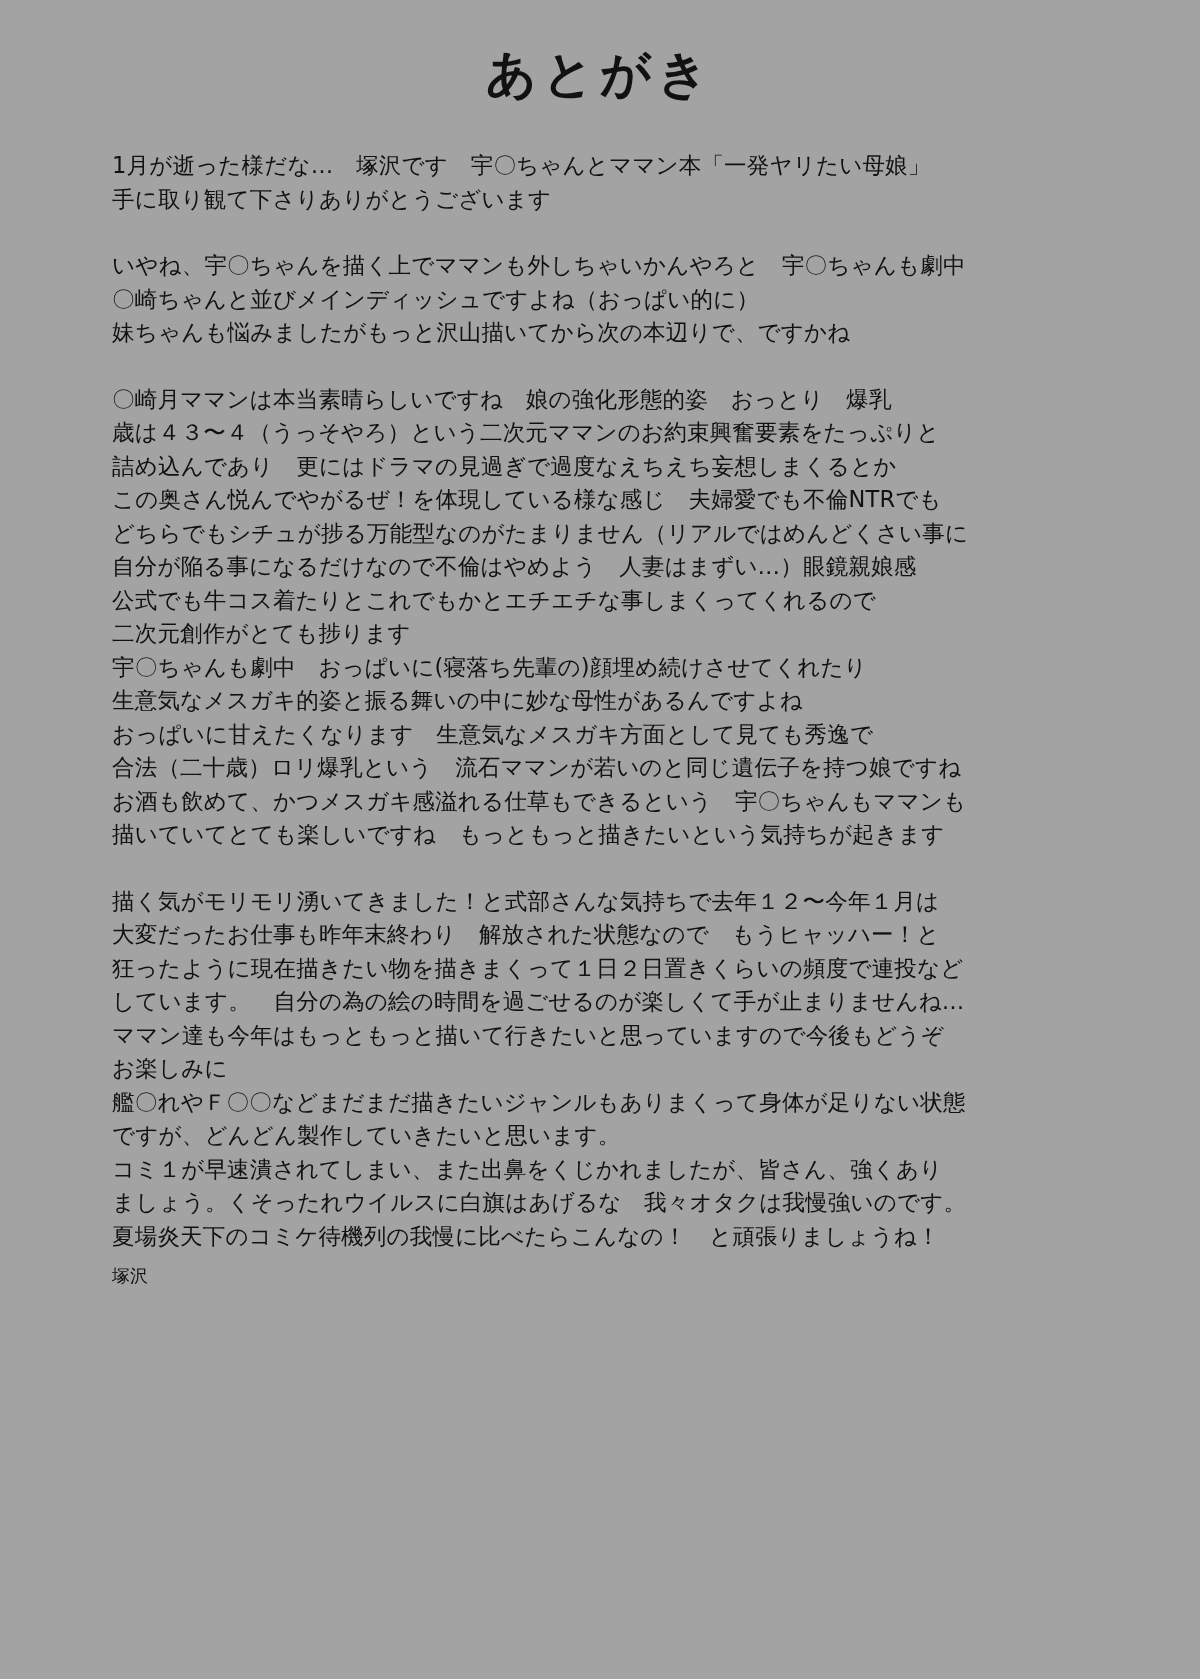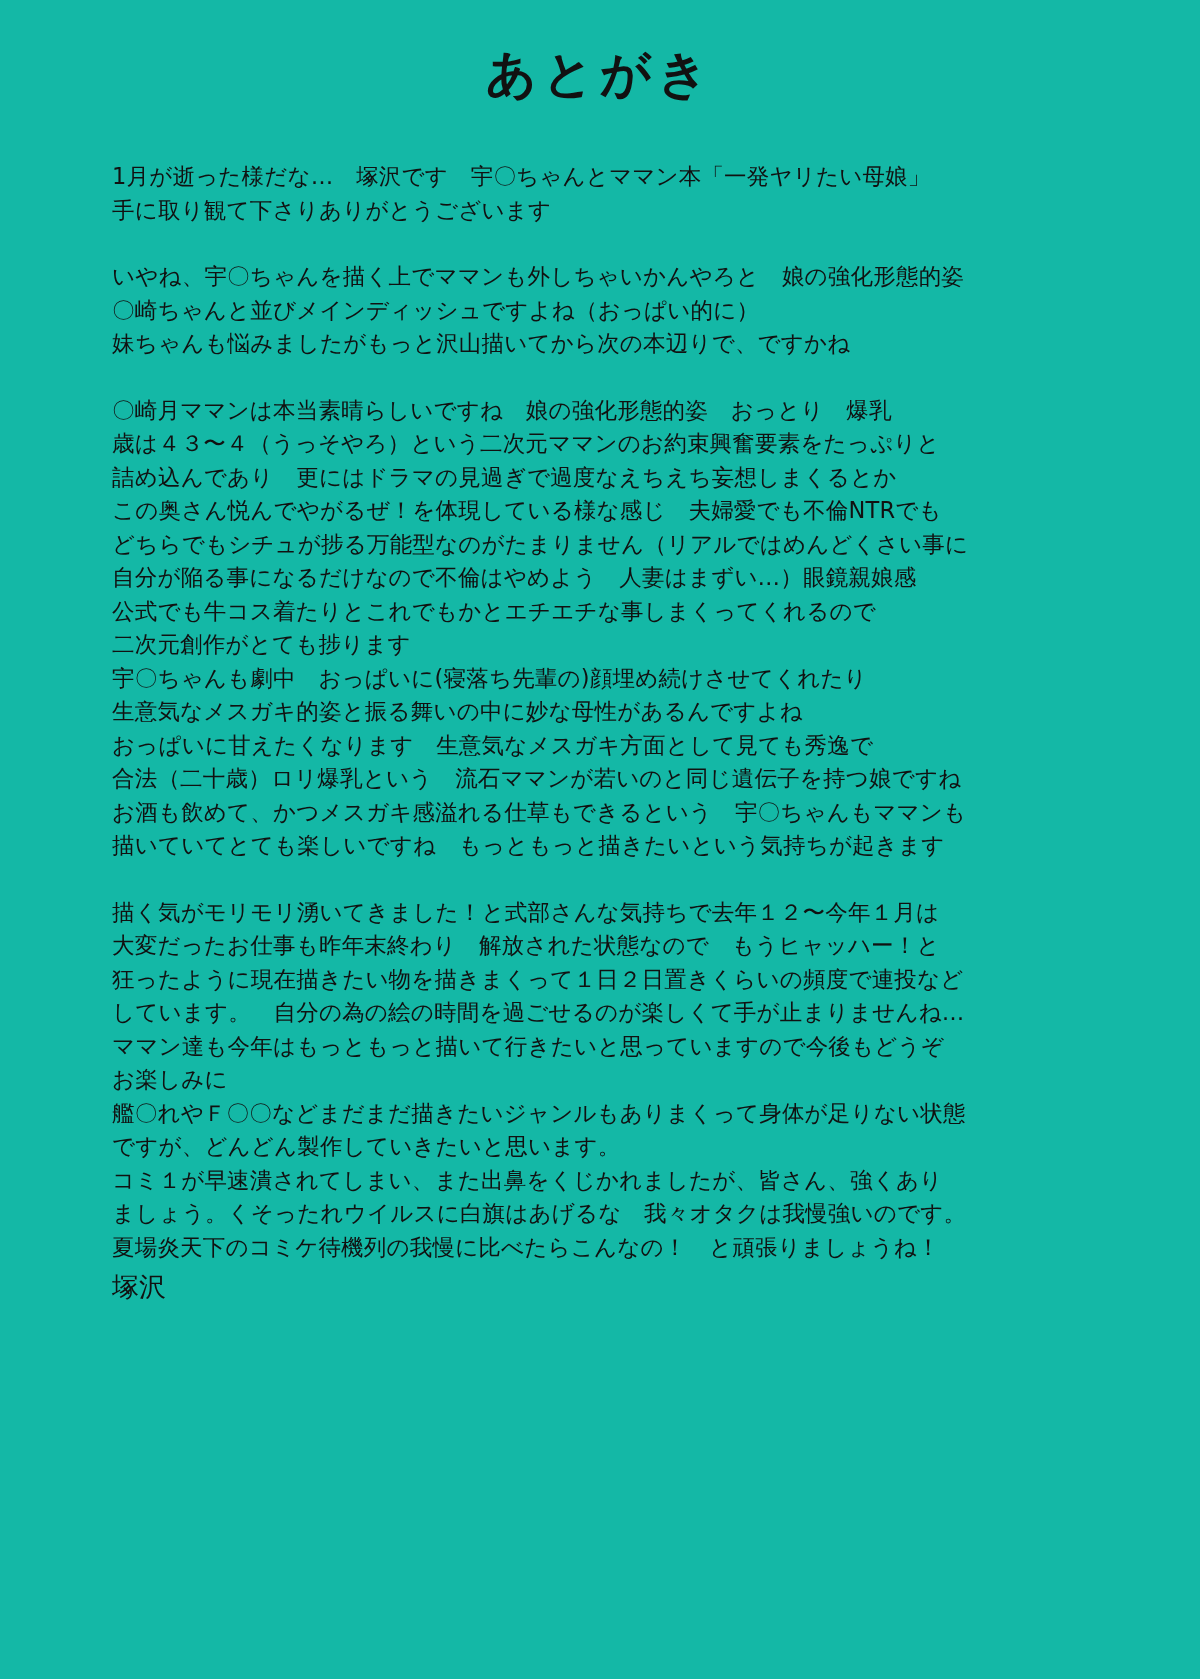--- a/index.html
+++ b/index.html
@@ -13,72 +13,72 @@
     font-family: "DejaVu Sans", "Liberation Sans", sans-serif;
     color: #111111;
     overflow: hidden;
   }
   .page {
     position: relative;
     width: 1200px;
     height: 1679px;
     box-sizing: border-box;
     padding: 0;
-    background: #14b8a6;
+    background: #a3a3a3;
   }
   .title {
     text-align: center;
     font-family: "DejaVu Serif", "Liberation Serif", serif;
     font-weight: bold;
     font-size: 50px;
     letter-spacing: 6px;
     color: #111111;
     padding-top: 46px;
     padding-bottom: 0;
     line-height: 1.1;
   }
   .body-col {
-    margin: 15px auto;
+    margin: 4px auto;
     padding-left: 112px;
     padding-right: 60px;
     padding-top: 44px;
     box-sizing: border-box;
     width: 1200px;
   }
   .para {
     font-size: 22.5px;
     line-height: 33.5px;
     letter-spacing: 0.2px;
     color: #111111;
     margin: 0;
     white-space: pre-wrap;
     word-break: break-all;
   }
   .para + .para {
     margin-top: 33px;
   }
   .sign {
-    font-size: 27px;
+    font-size: 18px;
     line-height: 33.5px;
     color: #111111;
     margin: 0;
     margin-top: 6px;
   }
 </style>
 </head>
 <body>
 
 <div class="page">
 
   <div class="title">あとがき</div>
 
   <div class="body-col">
     <p class="para">1月が逝った様だな…　塚沢です　宇〇ちゃんとママン本「一発ヤリたい母娘」
 手に取り観て下さりありがとうございます</p>
-    <p class="para">いやね、宇〇ちゃんを描く上でママンも外しちゃいかんやろと　娘の強化形態的姿
+    <p class="para">いやね、宇〇ちゃんを描く上でママンも外しちゃいかんやろと　宇〇ちゃんも劇中
 〇崎ちゃんと並びメインディッシュですよね（おっぱい的に）
 妹ちゃんも悩みましたがもっと沢山描いてから次の本辺りで、ですかね</p>
     <p class="para">〇崎月ママンは本当素晴らしいですね　娘の強化形態的姿　おっとり　爆乳
 歳は４３〜４（うっそやろ）という二次元ママンのお約束興奮要素をたっぷりと
 詰め込んであり　更にはドラマの見過ぎで過度なえちえち妄想しまくるとか
 この奥さん悦んでやがるぜ！を体現している様な感じ　夫婦愛でも不倫NTRでも
 どちらでもシチュが捗る万能型なのがたまりません（リアルではめんどくさい事に
 自分が陥る事になるだけなので不倫はやめよう　人妻はまずい…）眼鏡親娘感
 公式でも牛コス着たりとこれでもかとエチエチな事しまくってくれるので
 二次元創作がとても捗ります

